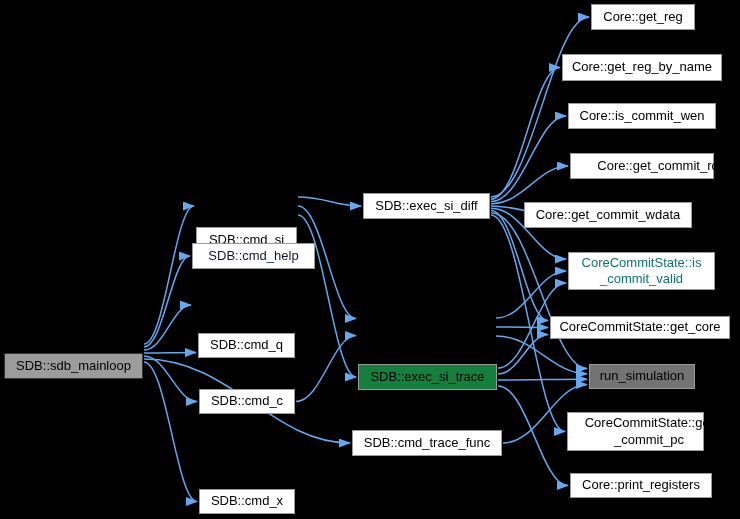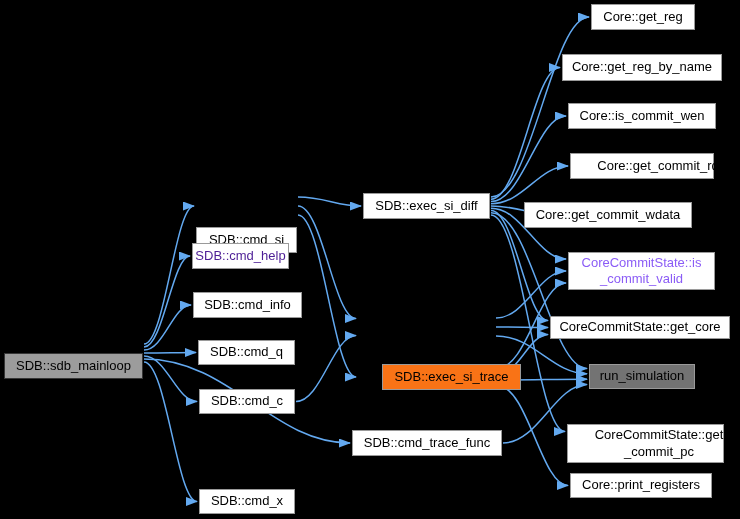--- a/index.html
+++ b/index.html
@@ -74,33 +74,32 @@
       <path d="M496,327 C517.84,327 528.24,327.5 548,327.5" class="edge" stroke="#63A9F0" marker-end="url(#arrow)"></path>
       <path d="M496,336 C534.22,336 552.42,373.8333333333333 587,373.8333333333333" class="edge" stroke="#63A9F0" marker-end="url(#arrow)"></path>
       <path d="M498,368 C526.56,368 540.16,283 566,283" class="edge" stroke="#63A9F0" marker-end="url(#arrow)"></path>
       <path d="M498,374 C519,374 529,334.5 548,334.5" class="edge" stroke="#63A9F0" marker-end="url(#arrow)"></path>
       <path d="M498,380 C535.38,380 553.18,379.1666666666667 587,379.1666666666667" class="edge" stroke="#63A9F0" marker-end="url(#arrow)"></path>
       <path d="M498,386 C527.4,386 541.4,485.5 568,485.5" class="edge" stroke="#63A9F0" marker-end="url(#arrow)"></path>
       <path d="M503,443 C538.28,443 555.08,384.5 587,384.5" class="edge" stroke="#63A9F0" marker-end="url(#arrow)"></path>
     </svg>
 <div class="node focus" style="left: 4px; top: 340px; width: 139px; height: 26px; background: rgb(156, 156, 156); border-color: rgb(54, 54, 54); color: rgb(0, 0, 0);">SDB::sdb_mainloop</div>
     <div class="node" style="left: 196px; top: 193px; width: 101px; height: 26px; background: rgb(255, 255, 255); border-color: rgb(154, 154, 154); color: rgb(0, 0, 0); margin-top: 34px;">SDB::cmd_si</div>
-    <div class="node" style="left: 192px; top: 243px; width: 97px; height: 26px; background: rgb(255, 255, 255); border-color: rgb(154, 154, 154); color: #4c1d95;">SDB::cmd_help</div>
-    <div class="node" style="left: 193px; top: 292px; width: 109px; height: 26px; background: rgb(255, 255, 255); border-color: rgb(154, 154, 154); color: rgb(0, 0, 0);">SDB::cmd_info</div>
-    <div class="node" style="left: 198px; top: 340px; width: 97px; height: 25px; background: rgb(255, 255, 255); border-color: rgb(154, 154, 154); color: rgb(0, 0, 0);">SDB::cmd_q</div>
+    <div class="node" style="left: 192px; top: 243px; width: 123px; height: 26px; background: rgb(255, 255, 255); border-color: rgb(154, 154, 154); color: #0f172a;">SDB::cmd_help</div>
+    <div class="node" style="left: 198px; top: 333px; width: 97px; height: 25px; background: rgb(255, 255, 255); border-color: rgb(154, 154, 154); color: rgb(0, 0, 0);">SDB::cmd_q</div>
     <div class="node" style="left: 199px; top: 389px; width: 96px; height: 25px; background: rgb(255, 255, 255); border-color: rgb(154, 154, 154); color: rgb(0, 0, 0);">SDB::cmd_c</div>
     <div class="node" style="left: 199px; top: 489px; width: 96px; height: 25px; background: rgb(255, 255, 255); border-color: rgb(154, 154, 154); color: rgb(0, 0, 0);">SDB::cmd_x</div>
     <div class="node" style="left: 363px; top: 193px; width: 127px; height: 26px; background: rgb(255, 255, 255); border-color: rgb(154, 154, 154); color: rgb(0, 0, 0);">SDB::exec_si_diff</div>
-    <div class="node" style="left: 358px; top: 364px; width: 139px; height: 26px; background: #f97316; border-color: rgb(154, 154, 154); color: rgb(0, 0, 0); margin-left: 24px;">SDB::exec_si_trace</div>
+    <div class="node" style="left: 358px; top: 364px; width: 139px; height: 26px; background: #15803d; border-color: rgb(154, 154, 154); color: rgb(0, 0, 0);">SDB::exec_si_trace</div>
     <div class="node" style="left: 352px; top: 430px; width: 150px; height: 26px; background: rgb(255, 255, 255); border-color: rgb(154, 154, 154); color: rgb(0, 0, 0);">SDB::cmd_trace_func</div>
     <div class="node" style="left: 591px; top: 4px; width: 104px; height: 26px; background: rgb(255, 255, 255); border-color: rgb(154, 154, 154); color: rgb(0, 0, 0);">Core::get_reg</div>
     <div class="node" style="left: 562px; top: 54px; width: 160px; height: 27px; background: rgb(255, 255, 255); border-color: rgb(154, 154, 154); color: rgb(0, 0, 0);">Core::get_reg_by_name</div>
     <div class="node" style="left: 568px; top: 103px; width: 148px; height: 26px; background: rgb(255, 255, 255); border-color: rgb(154, 154, 154); color: rgb(0, 0, 0);">Core::is_commit_wen</div>
     <div class="node" style="left: 570px; top: 153px; width: 144px; height: 26px; background: rgb(255, 255, 255); border-color: rgb(154, 154, 154); color: rgb(0, 0, 0); padding-left: 32px;">Core::get_commit_rd</div>
     <div class="node" style="left: 524px; top: 202px; width: 168px; height: 26px; background: rgb(255, 255, 255); border-color: rgb(154, 154, 154); color: rgb(0, 0, 0);">Core::get_commit_wdata</div>
-    <div class="node" style="left: 568px; top: 252px; width: 147px; height: 38px; background: rgb(255, 255, 255); border-color: rgb(154, 154, 154); color: #8b5cf6;">CoreCommitState::is
+    <div class="node" style="left: 568px; top: 252px; width: 147px; height: 38px; background: rgb(255, 255, 255); border-color: rgb(154, 154, 154); color: #0f766e;">CoreCommitState::is
 _commit_valid</div>
     <div class="node" style="left: 550px; top: 316px; width: 180px; height: 23px; background: rgb(255, 255, 255); border-color: rgb(154, 154, 154); color: rgb(0, 0, 0);">CoreCommitState::get_core</div>
     <div class="node" style="left: 589px; top: 364px; width: 106px; height: 25px; background: #737373; border-color: rgb(154, 154, 154); color: rgb(0, 0, 0);">run_simulation</div>
-    <div class="node" style="left: 567px; top: 424px; width: 157px; height: 39px; background: rgb(255, 255, 255); border-color: rgb(154, 154, 154); color: rgb(0, 0, 0); padding-left: 27px;">CoreCommitState::get
+    <div class="node" style="left: 567px; top: 412px; width: 137px; height: 39px; background: rgb(255, 255, 255); border-color: rgb(154, 154, 154); color: rgb(0, 0, 0); padding-left: 27px;">CoreCommitState::get
 _commit_pc</div>
     <div class="node" style="left: 570px; top: 473px; width: 142px; height: 25px; background: rgb(255, 255, 255); border-color: rgb(154, 154, 154); color: rgb(0, 0, 0);">Core::print_registers</div>
   </div>
 
 </body></html>

